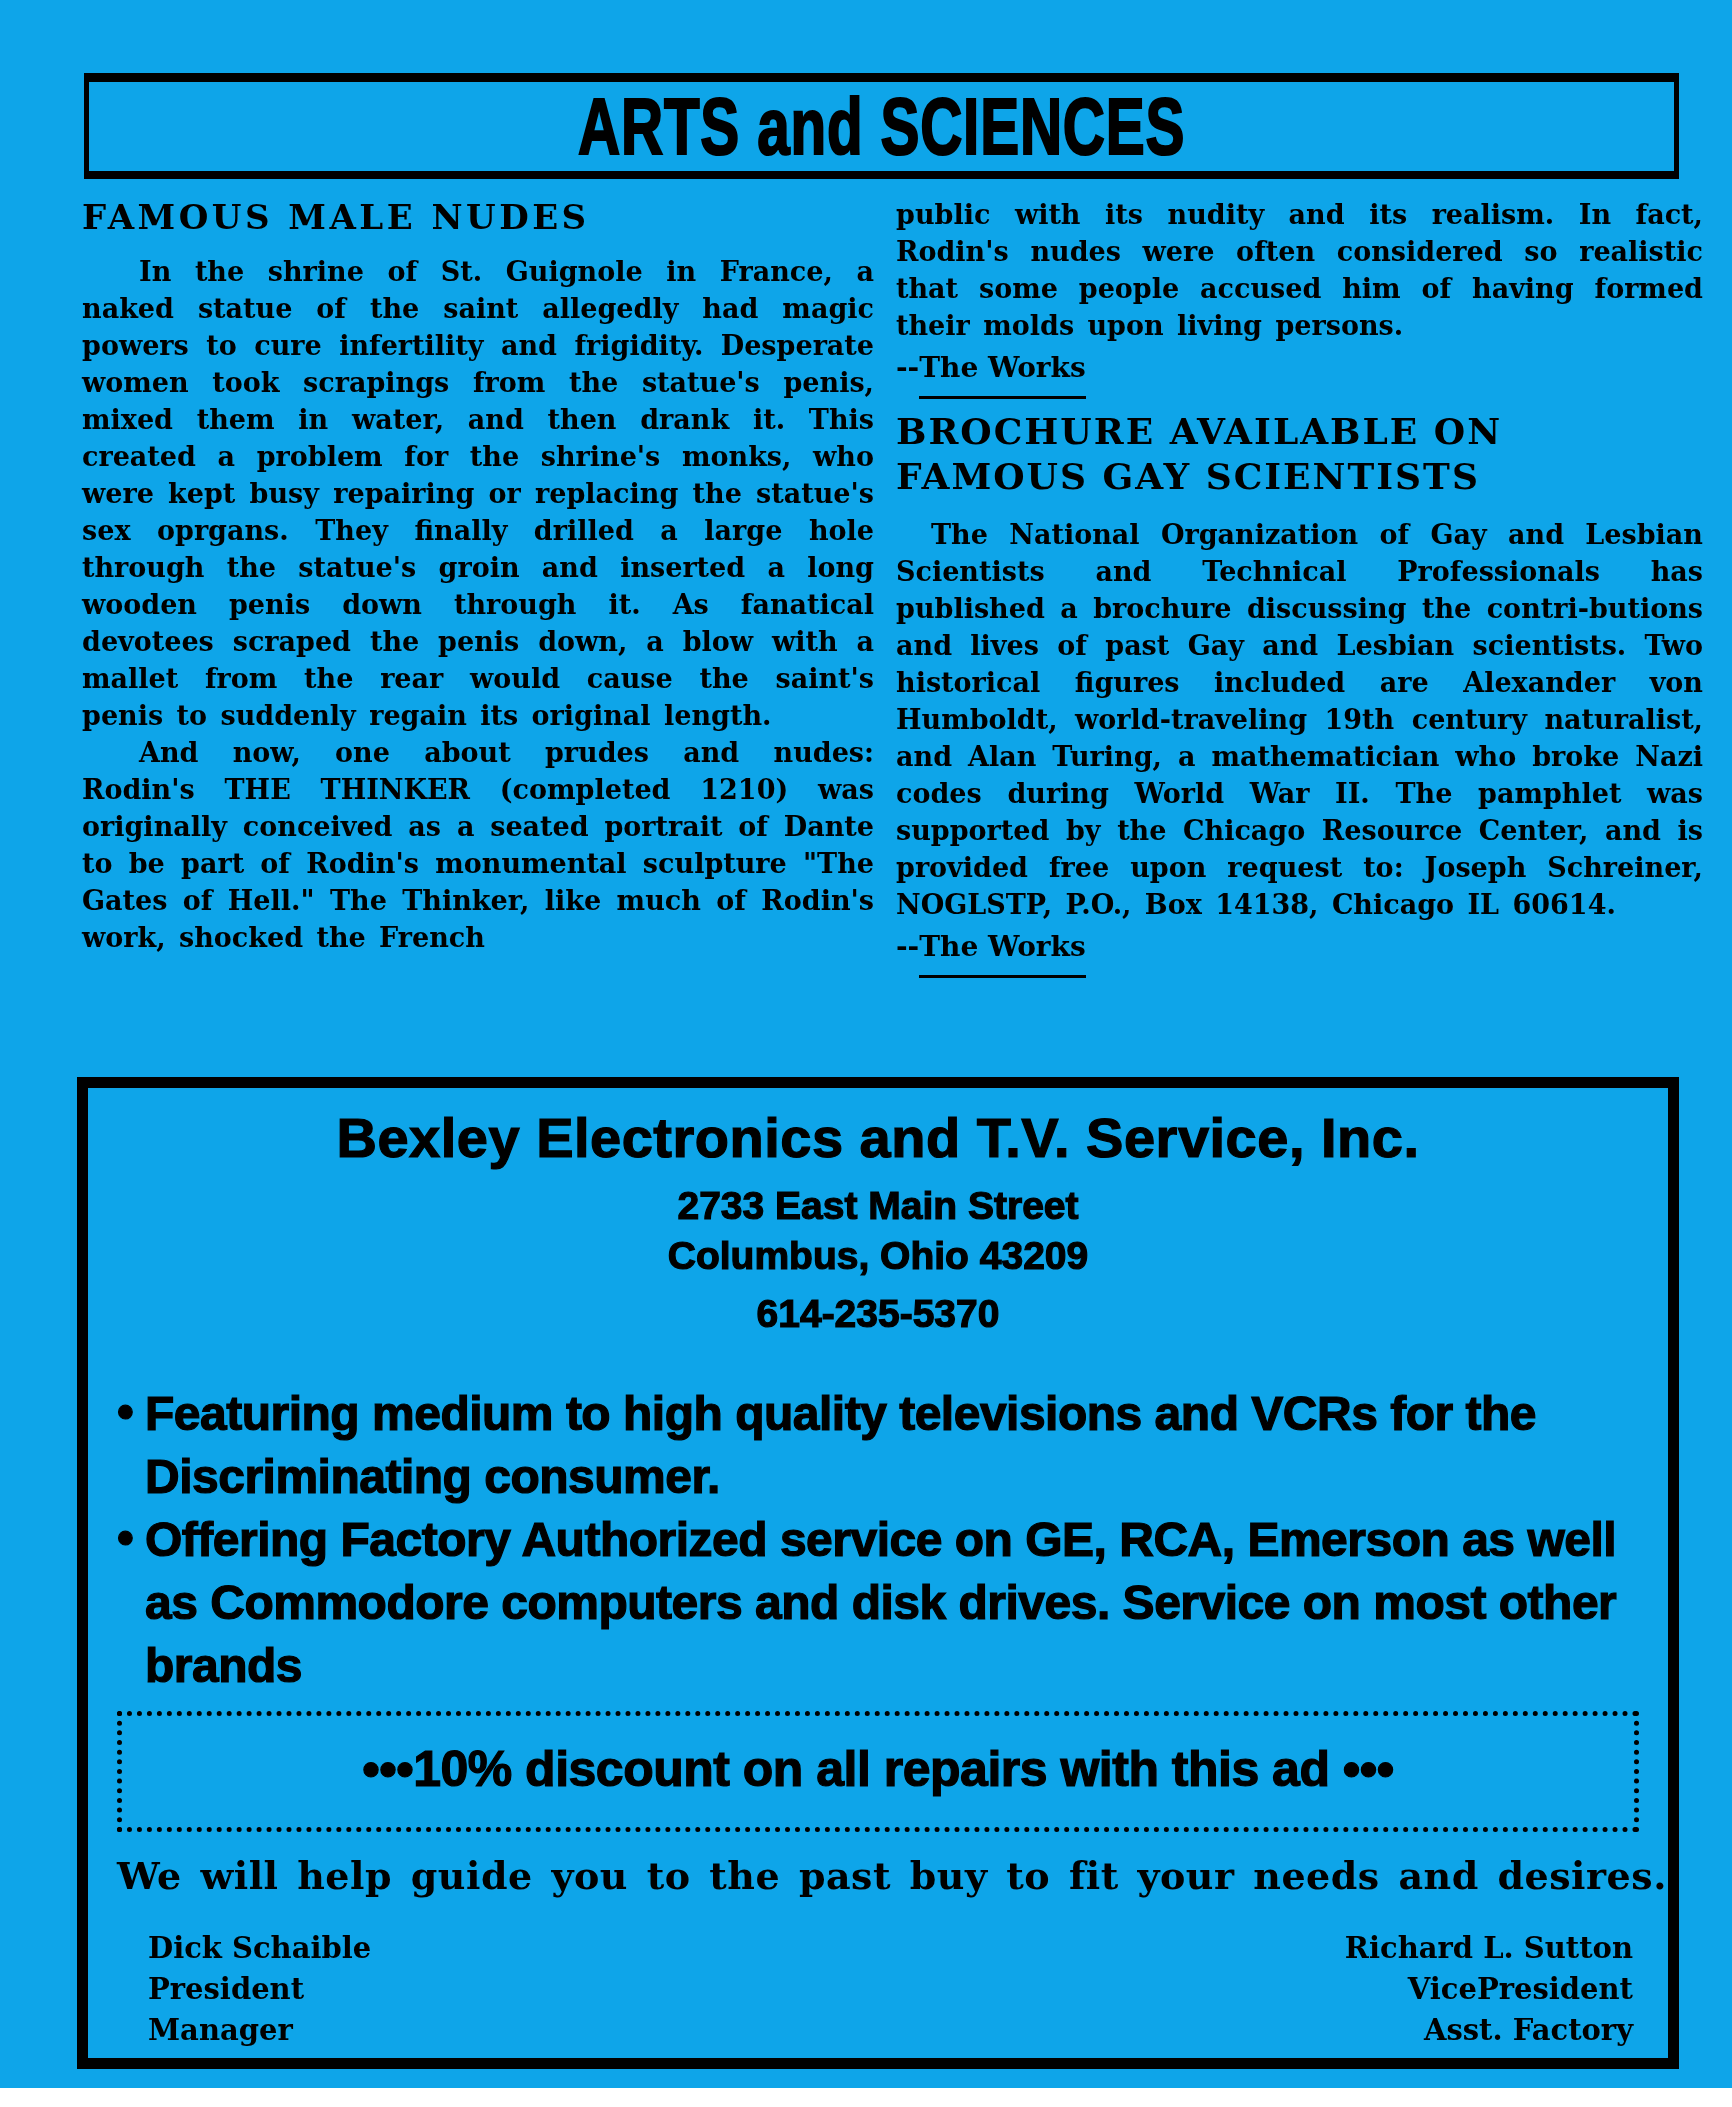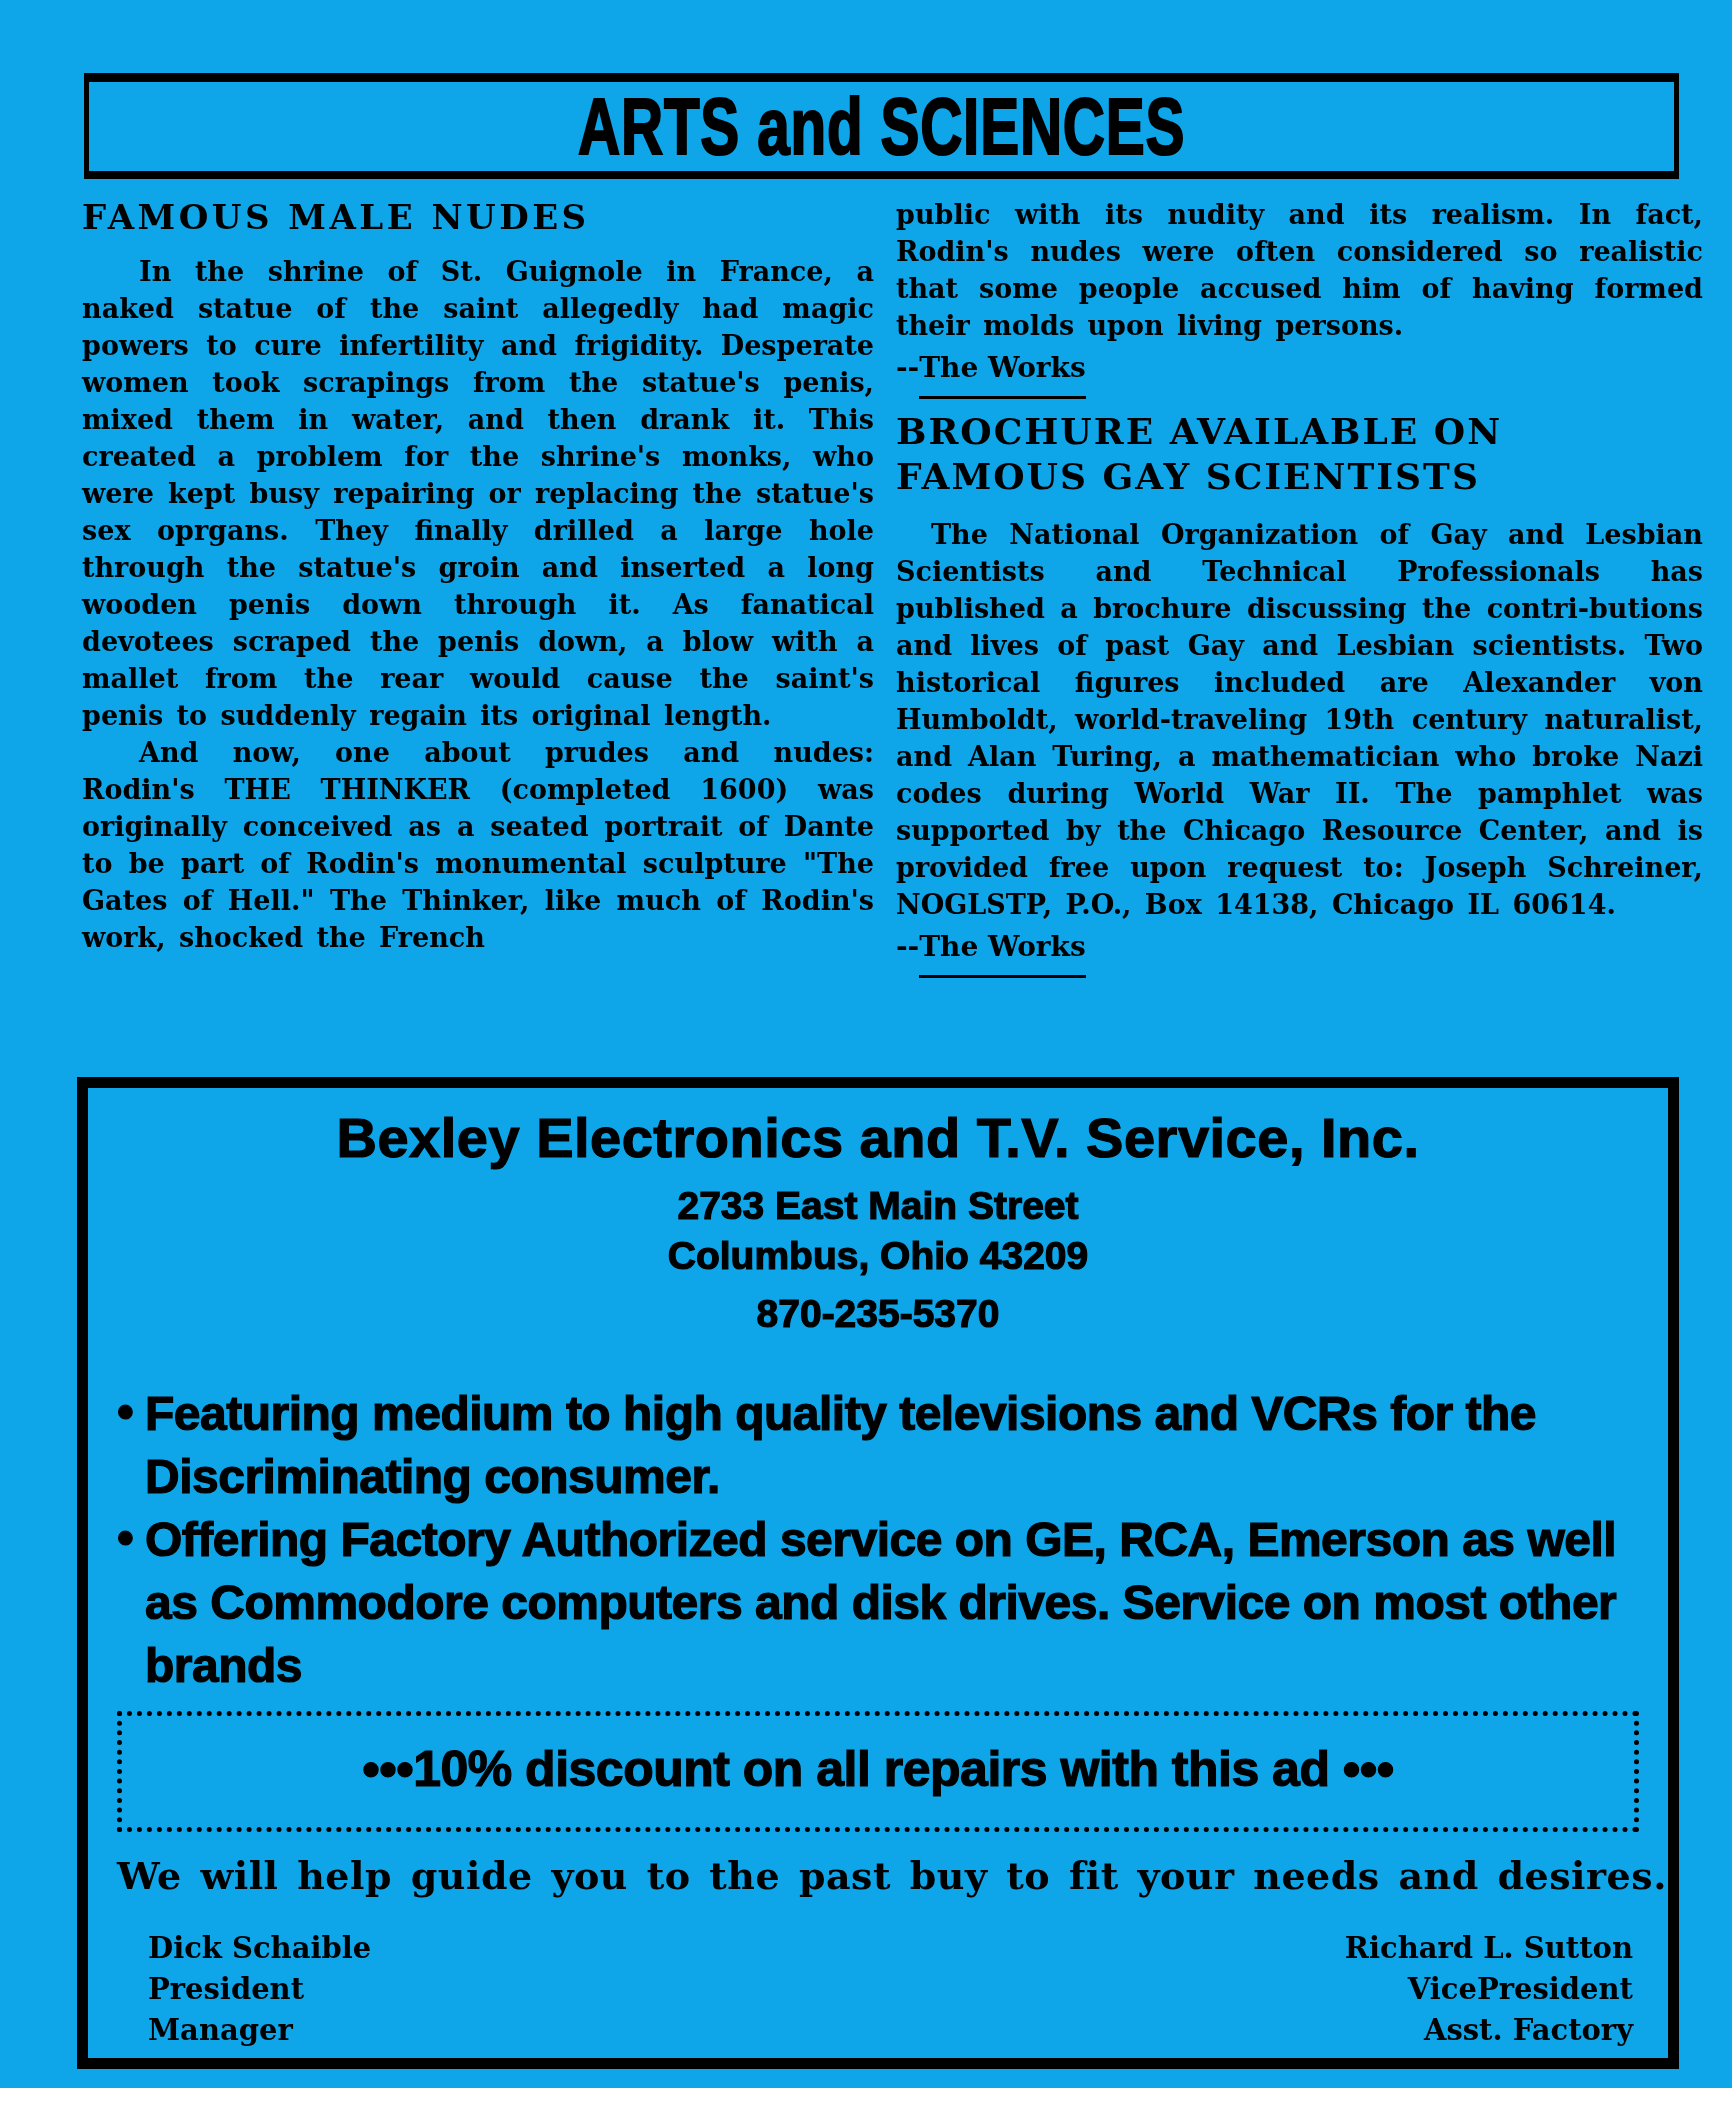--- a/index.html
+++ b/index.html
@@ -91,41 +91,41 @@
 
 <div class="page">
 
   <header class="masthead">
     <h1 class="masthead-title">ARTS and SCIENCES</h1>
   </header>
 
   <section class="col col-left">
     <h2 class="art-heading">FAMOUS MALE NUDES</h2>
     <p class="body indent">In the shrine of St. Guignole in France, a naked statue of the saint allegedly had magic powers to cure infertility and frigidity. Desperate women took scrapings from the statue's penis, mixed them in water, and then drank it. This created a problem for the shrine's monks, who were kept busy repairing or replacing the statue's sex oprgans. They finally drilled a large hole through the statue's groin and inserted a long wooden penis down through it. As fanatical devotees scraped the penis down, a blow with a mallet from the rear would cause the saint's penis to suddenly regain its original length.</p>
-    <p class="body indent">And now, one about prudes and nudes: Rodin's THE THINKER (completed 1600) was originally conceived as a seated portrait of Dante to be part of Rodin's monumental sculpture "The Gates of Hell." The Thinker, like much of Rodin's work, shocked the French</p>
+    <p class="body indent">And now, one about prudes and nudes: Rodin's THE THINKER (completed 1210) was originally conceived as a seated portrait of Dante to be part of Rodin's monumental sculpture "The Gates of Hell." The Thinker, like much of Rodin's work, shocked the French</p>
   </section>
 
   <section class="col col-right">
     <p class="body">public with its nudity and its realism. In fact, Rodin's nudes were often considered so realistic that some people accused him of having formed their molds upon living persons.</p>
     <p class="attribution"><span>--</span><span class="underline">The Works</span></p>
     <h2 class="art-heading brochure">BROCHURE AVAILABLE ON FAMOUS GAY SCIENTISTS</h2>
     <p class="body indent-small">The National Organization of Gay and Lesbian Scientists and Technical Professionals has published a brochure discussing the contri-butions and lives of past Gay and Lesbian scientists. Two historical figures included are Alexander von Humboldt, world-traveling 19th century naturalist, and Alan Turing, a mathematician who broke Nazi codes during World War II. The pamphlet was supported by the Chicago Resource Center, and is provided free upon request to: Joseph Schreiner, NOGLSTP, P.O., Box 14138, Chicago IL 60614.</p>
     <p class="attribution"><span>--</span><span class="underline">The Works</span></p>
   </section>
 
   <section class="ad">
     <div class="ad-inner">
 
       <div class="ad-company heavy">Bexley Electronics and T.V. Service, Inc.</div>
 
       <div class="ad-address heavy">
         <div>2733 East Main Street</div>
         <div>Columbus, Ohio 43209</div>
       </div>
-      <div class="ad-phone heavy">870-235-5370</div>
+      <div class="ad-phone heavy">614-235-5370</div>
 
       <div class="ad-bullets heavy">
         <div class="ad-bullet"><span class="dot">•</span><span>Featuring medium to high quality televisions and VCRs for the Discriminating consumer.</span></div>
         <div class="ad-bullet"><span class="dot">•</span><span>Offering Factory Authorized service on GE, RCA, Emerson as well as Commodore computers and disk drives. Service on most other brands</span></div>
       </div>
 
       <div class="discount heavy"><span>•••10% discount on all repairs with this ad •••</span></div>
 
       <div class="tagline">We will help guide you to the past buy to fit your needs and desires.</div>
 

